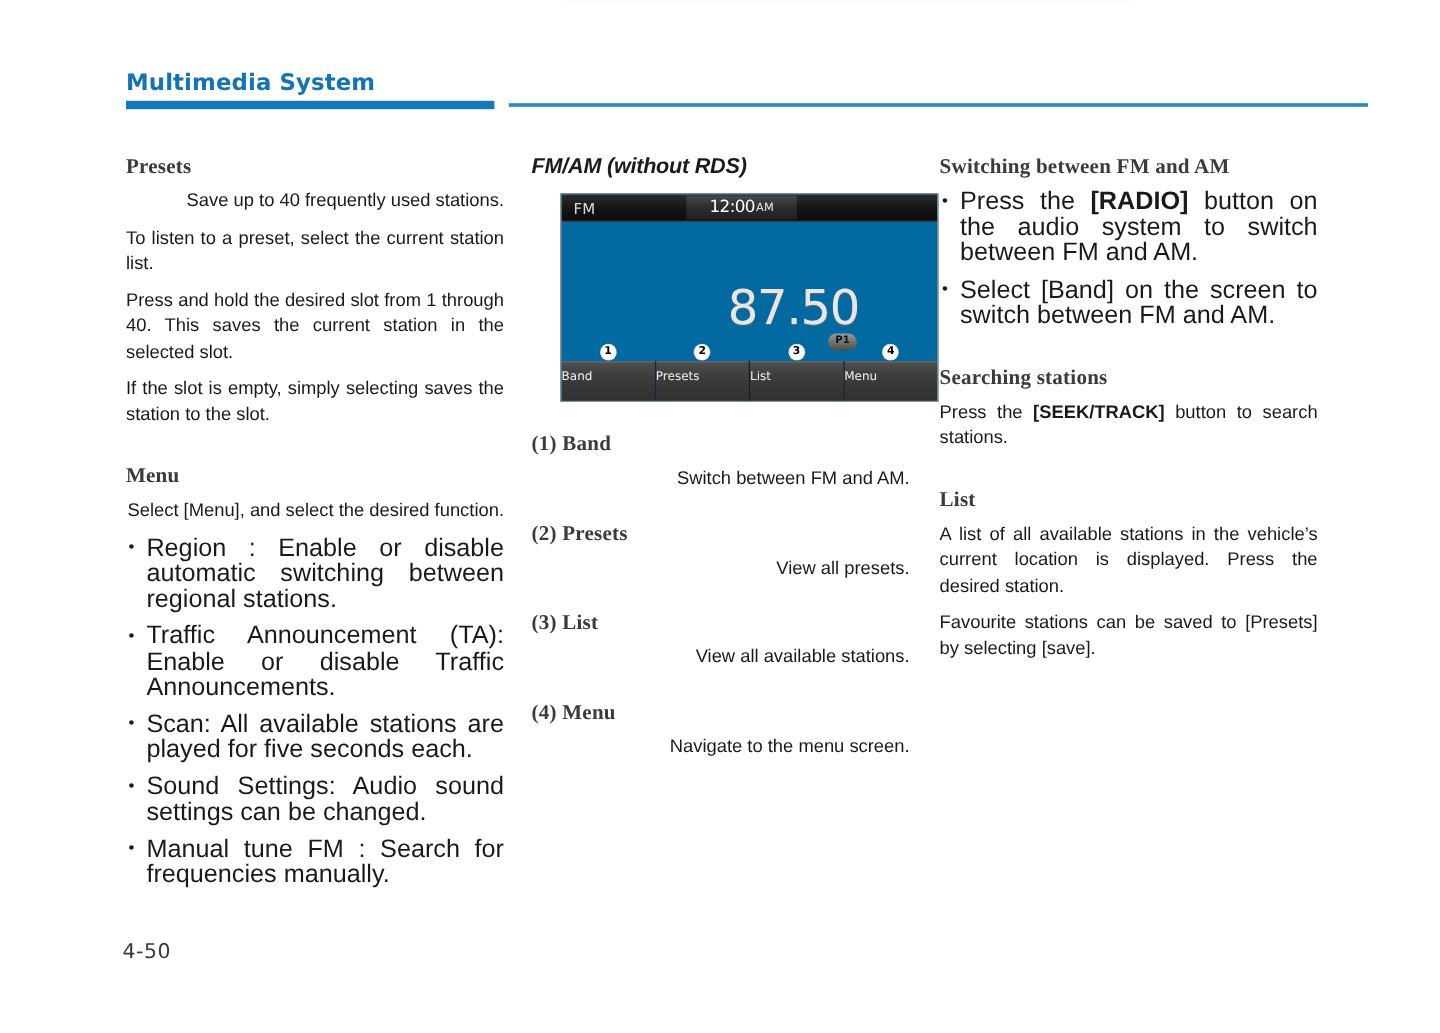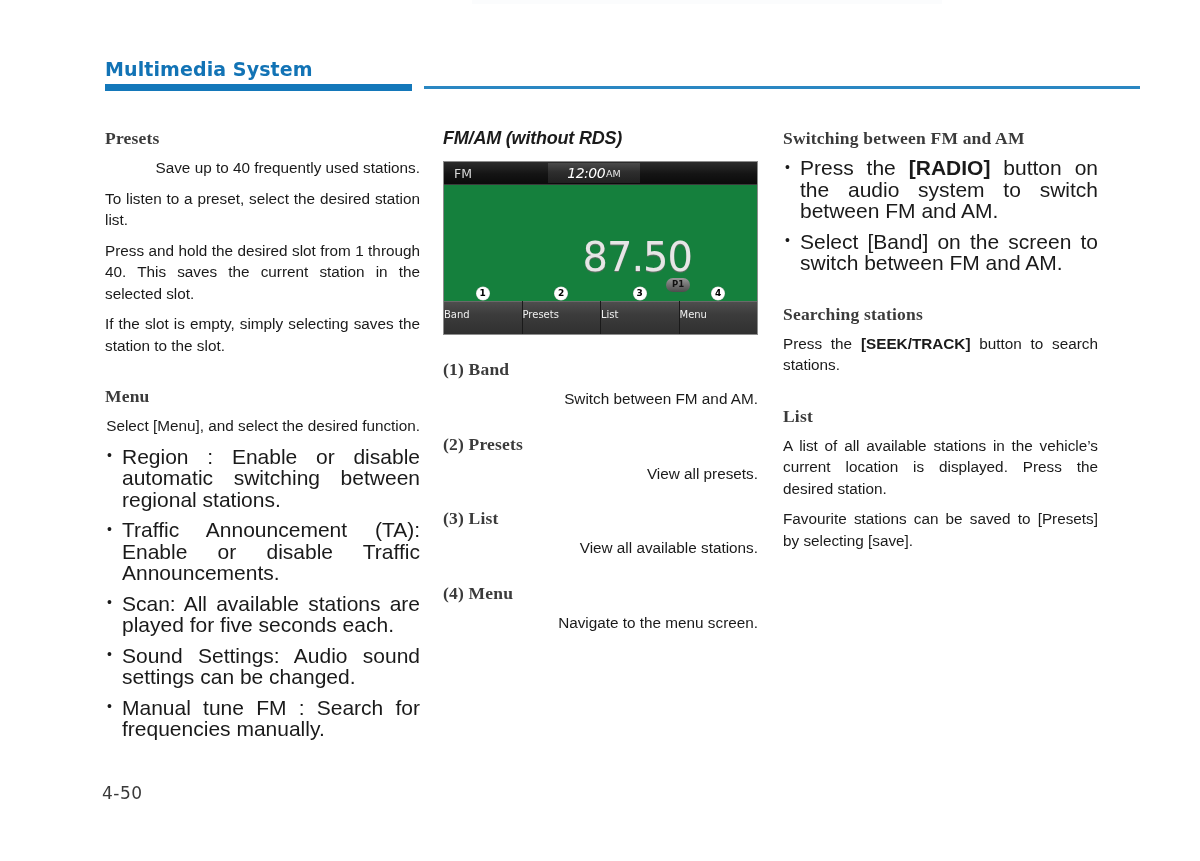--- a/index.html
+++ b/index.html
@@ -123,23 +123,24 @@
   }
   .bold { font-weight: bold; }
   .gap-md { height: 24px; }
   .gap-lg { height: 30px; }
 
   
   #radio-screen {
     position: relative;
     width: 313px;
     height: 172px;
-    background: #15803d;
+    background: #0369a1;
     border: 1px solid #8d8d8d;
     overflow: hidden;
+    margin-left: 24px;
   }
   #radio-statusbar {
     position: absolute;
     left: 0; top: 0;
     width: 313px;
     height: 22px;
     background: linear-gradient(to bottom, #2c2c2c 0%, #141414 55%, #0b0b0b 100%);
     border-bottom: 1px solid #3a3a3a;
   }
   #radio-band-label {
@@ -158,21 +159,20 @@
     height: 20px;
     background: linear-gradient(to bottom, #4a4a4a 0%, #2e2e2e 45%, #202020 100%);
     text-align: center;
   }
   #radio-clock-time {
     font-size: 14px;
     color: #ffffff;
     font-family: "DejaVu Sans", sans-serif;
     letter-spacing: -0.5px;
     line-height: 20px;
-    font-style: italic;
   }
   #radio-clock-ampm {
     font-size: 9.5px;
     color: #e8e8e8;
     font-family: "DejaVu Sans", sans-serif;
     vertical-align: 1px;
     margin-left: 1px;
   }
   #radio-freq {
     position: absolute;
@@ -259,21 +259,21 @@
   <div id="header-smudge"></div>
   <div id="header-title">Multimedia System</div>
   <div id="header-rule-thick"></div>
   <div id="header-rule-thin"></div>
 </div>
 
 <div class="col" id="col-1">
 
   <h3 class="sec-head">Presets</h3>
   <p class="body nojust">Save up to 40 frequently used stations.</p>
-  <p class="body">To listen to a preset, select the desired station list.</p>
+  <p class="body">To listen to a preset, select the current station list.</p>
   <p class="body">Press and hold the desired slot from 1 through 40. This saves the current station in the selected slot.</p>
   <p class="body last">If the slot is empty, simply selecting saves the station to the slot.</p>
 
   <div class="gap-lg"></div>
 
   <h3 class="sec-head">Menu</h3>
   <p class="body nojust">Select [Menu], and select the desired function.</p>
 
   <ul class="bullets">
     <li>Region : Enable or disable automatic switching between regional stations.</li>

